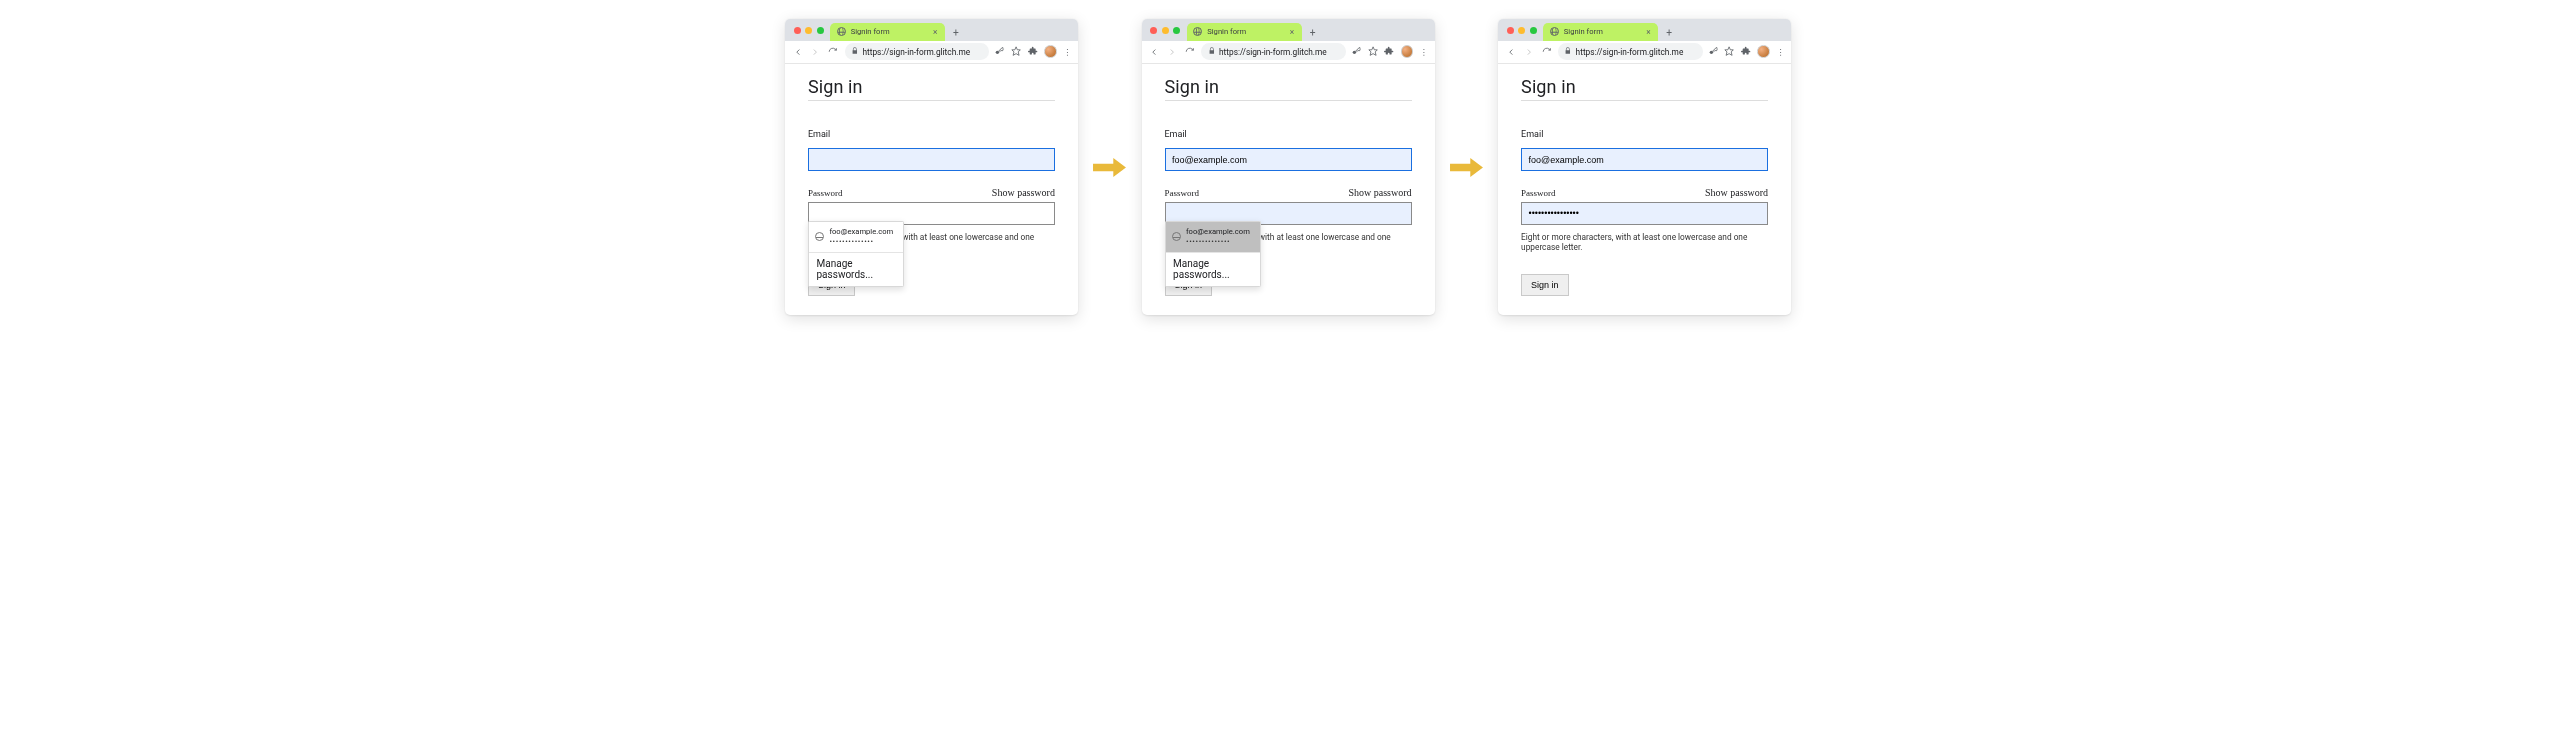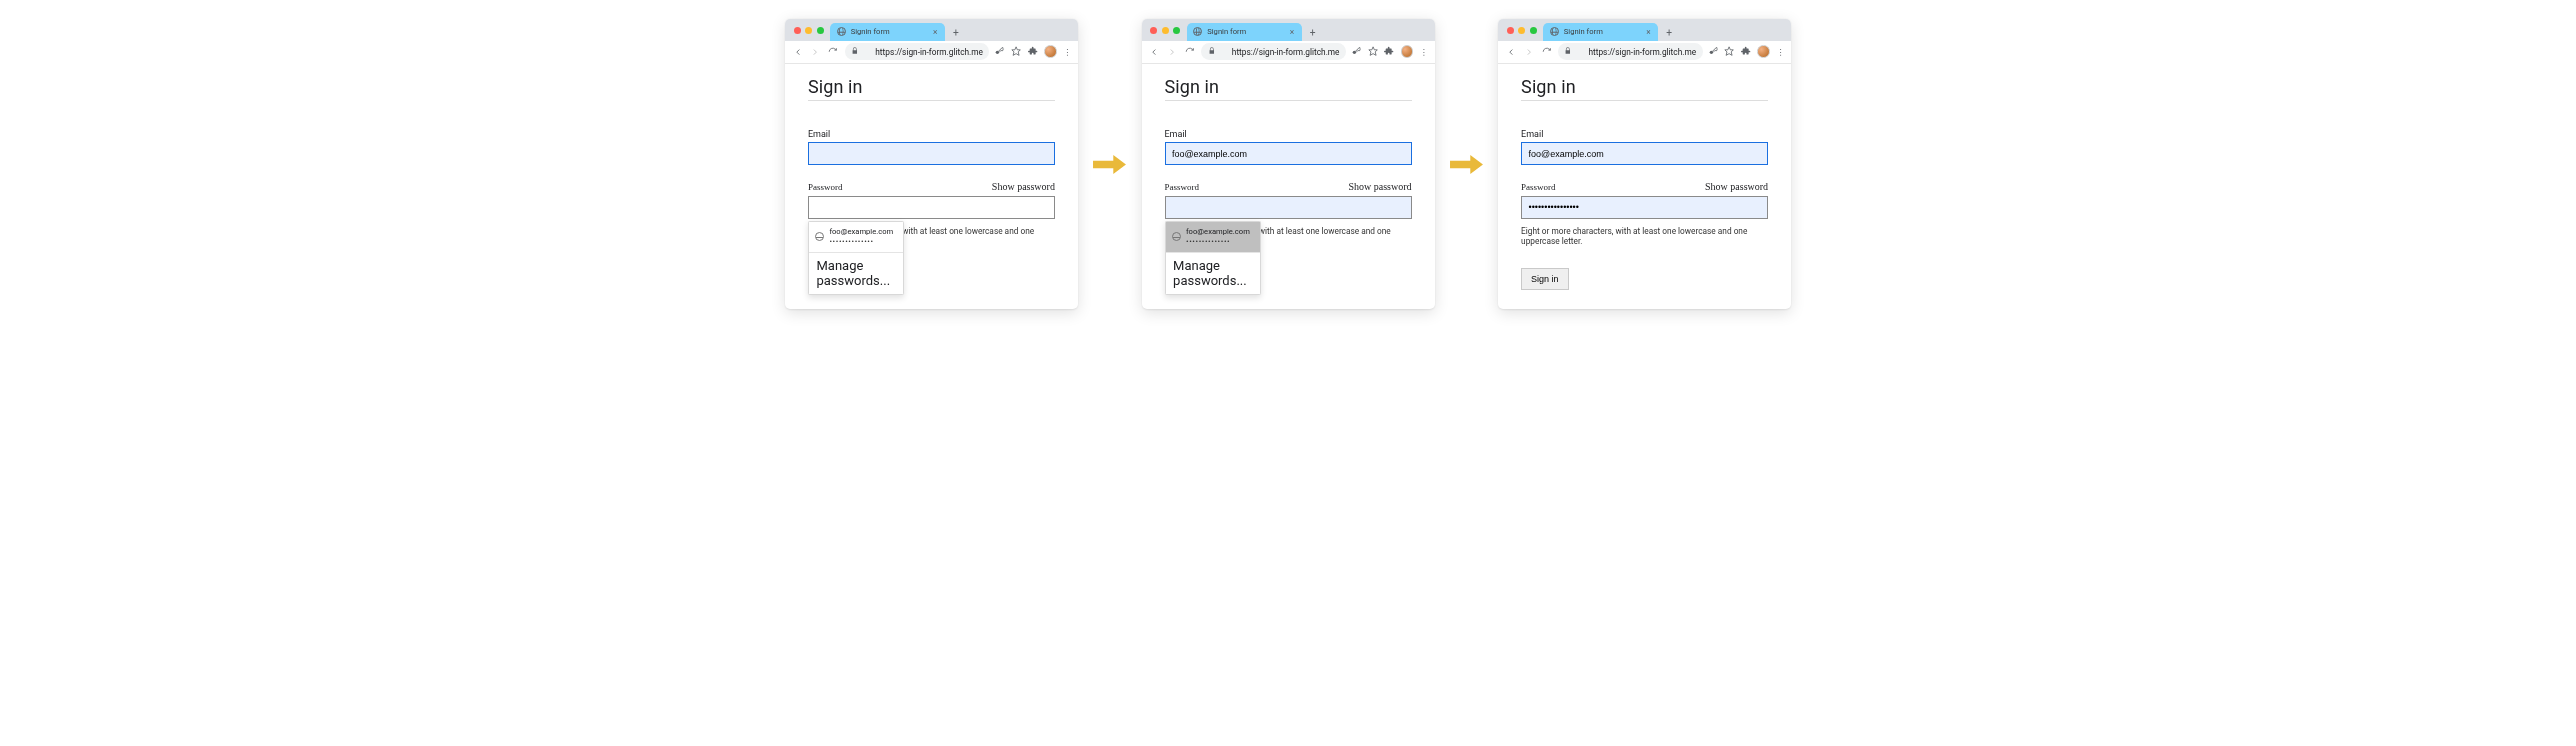--- a/index.html
+++ b/index.html
@@ -49,21 +49,21 @@
     gap: 4.5px;
     align-items: center;
     padding: 0 6.4px 6.4px 3.8px;
   }
   .dot { width: 7px; height: 7px; border-radius: 50%; }
   .dot.red { background: #ff5f57; }
   .dot.yellow { background: #febc2e; }
   .dot.green { background: #28c840; }
   .tab {
     height: 18px;
-    background: #7dd3fc;
+    background: #bef264;
     border-radius: 5.1px 5.1px 0 0;
     display: flex;
     align-items: center;
     gap: 5.1px;
     padding: 0 6.4px;
     min-width: 115px;
     font-size: 7.6px;
     color: #3c4043;
   }
   .tab .favicon {
@@ -110,21 +110,20 @@
     flex: 1;
     height: 16.6px;
     background: #f1f3f4;
     border-radius: 8.3px;
     display: flex;
     align-items: center;
     gap: 3.8px;
     padding: 0 6.4px;
     font-size: 8.3px;
     color: #202124;
-    justify-content: space-between;
   }
   .lock { color: #5f6368; }
   .tool-icons { display: flex; align-items: center; gap: 6.4px; color: #5f6368; }
   .avatar {
     width: 12.7px; height: 12.7px; border-radius: 50%;
     background: radial-gradient(circle at 30% 30%, #f4b183, #c77d3e 70%);
     border: 0.6px solid #ccc;
   }
   .kebab { letter-spacing: 0; line-height: 1; }
 
@@ -134,21 +133,21 @@
     position: relative;
   }
   h1 {
     font-size: 18px;
     font-weight: 400;
     margin: 0 0 2.5px;
     letter-spacing: 0.1px;
   }
   .hr { height: 0.6px; background: #ddd; margin-bottom: 29px; }
 
-  .field-label { font-size: 9px; margin-bottom: 3px; }
+  .field-label { font-size: 9px; margin-bottom: 9px; }
   .input {
     width: 100%;
     height: 23px;
     padding: 0 6.4px;
     font-size: 9px;
     border: 0.6px solid #8a8a8a;
     background: #fff;
     outline: none;
   }
   .input.focused { border: 1.3px solid #1a6fe0; background: #e8f0fe; }
@@ -194,21 +193,21 @@
   .dd-item.hover { background: #bfbfbf; }
   .dd-globe {
     width: 9px; height: 9px; border: 0.8px solid #777; border-radius: 50%;
     position: relative; flex-shrink: 0;
   }
   .dd-globe::before { content:""; position:absolute; left:0; right:0; top:50%; height:0.6px; background:#777; }
   .dd-text { font-size: 7.6px; line-height: 1.3; }
   .dd-email {}
   .dd-dots { letter-spacing: 0.6px; color: #333; }
   .dd-sep { height: 0.6px; background: #e4e4e4; }
-  .dd-manage { padding: 5.7px 7.6px; font-size: 13px; cursor: pointer; }
+  .dd-manage { padding: 5.7px 7.6px; font-size: 10px; cursor: pointer; }
 
   
   .w1 .dropdown { left: 23px; top: 157px; }
   .w2 .dropdown { left: 23px; top: 157px; }
 </style>
 </head>
 <body>
 
 <div class="stage">
 

